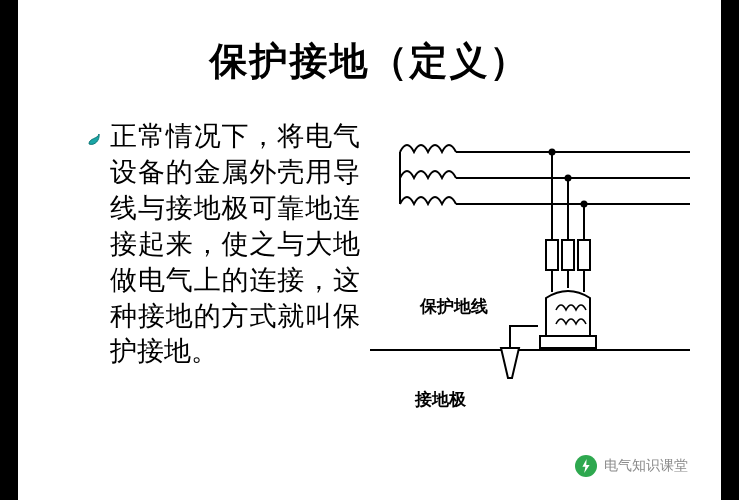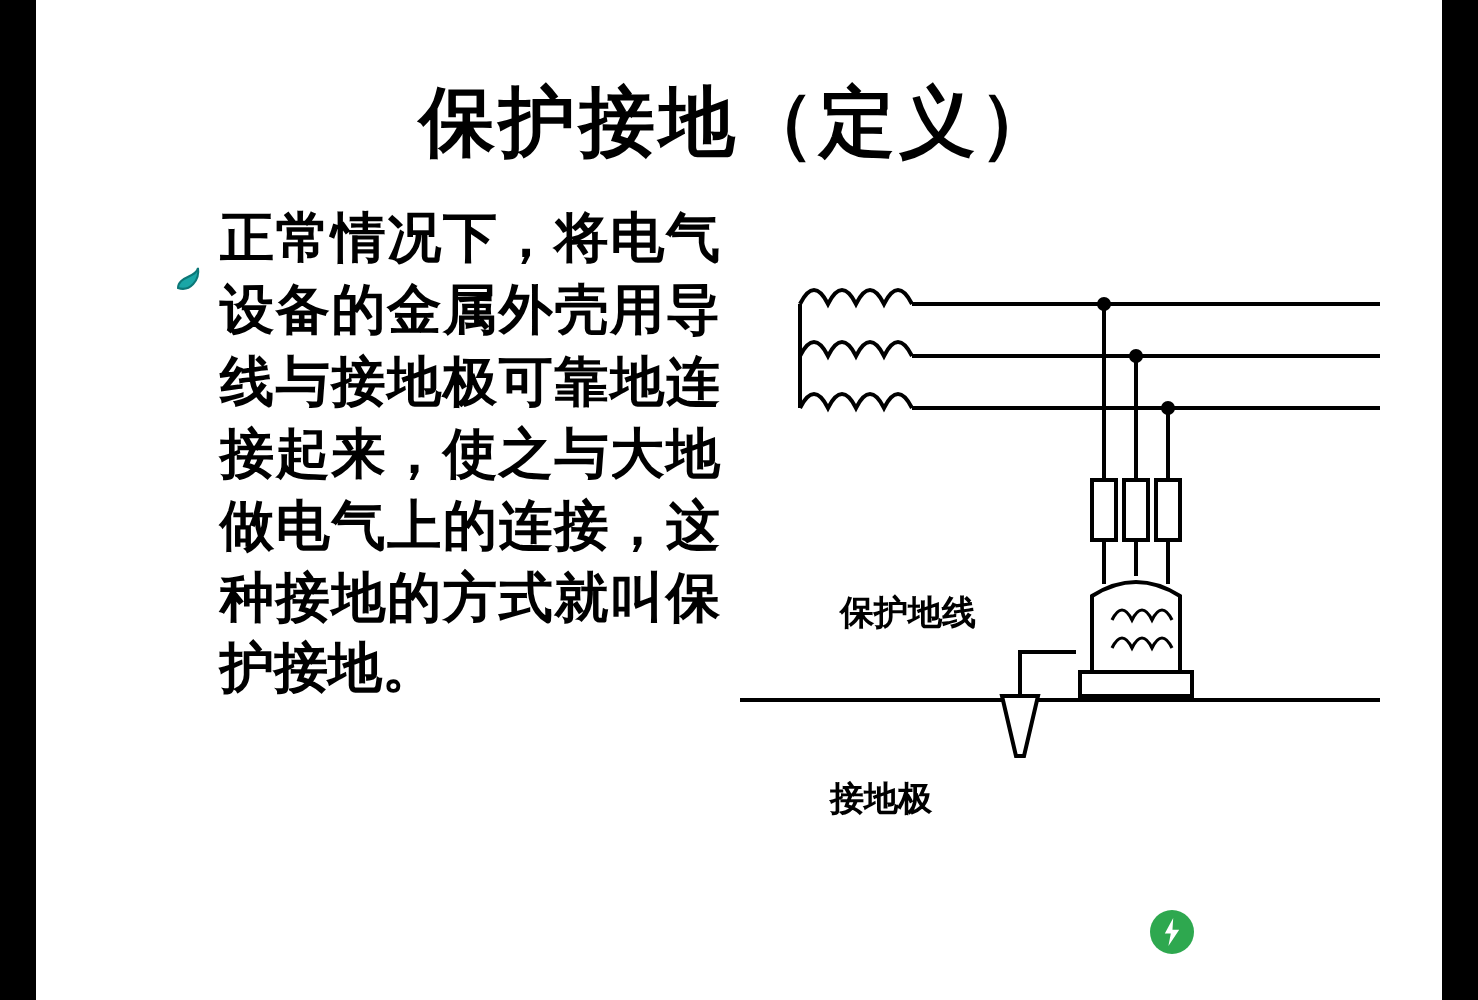--- a/index.html
+++ b/index.html
@@ -40,25 +40,25 @@
     font-weight: 700;
     color: #000000;
     letter-spacing: 2px;
     white-space: nowrap;
   }
 
   
   #body-text {
     position: absolute;
     left: 110px;
-    top: 102px;
+    top: 118px;
     width: 250px;
     font-family: "DejaVu Serif", serif;
     font-size: 27px;
-    font-weight: 700;
+    font-weight: 400;
     line-height: 1.33;
     color: #000000;
     text-align: justify;
     letter-spacing: 0px;
   }
   #bullet-marker {
     position: absolute;
     left: 86px;
     top: 131px;
     width: 16px;
@@ -186,15 +186,16 @@
 
       <path d="M141 218 L159 218 L152 248 L148 248 Z" fill="#ffffff"></path>
     </g>
   </svg>
 
   <div class="diagram-label" id="label-ground-wire">保护地线</div>
   <div class="diagram-label" id="label-ground-pole">接地极</div>
 
   <div id="footer">
     <div id="footer-logo"></div>
+    <div id="footer-text">电气知识课堂</div>
   </div>
 
 </div>
 
 </body></html>

